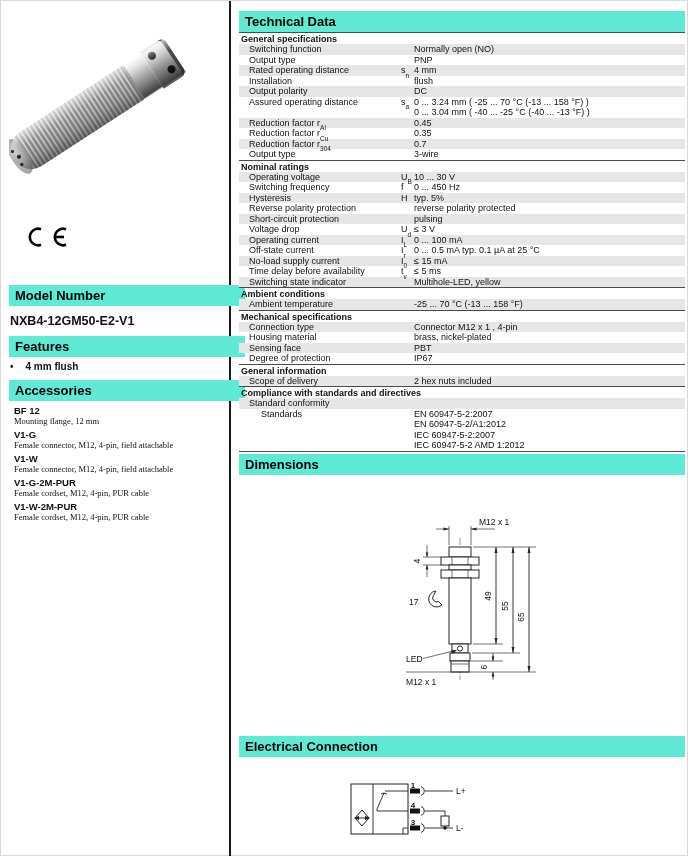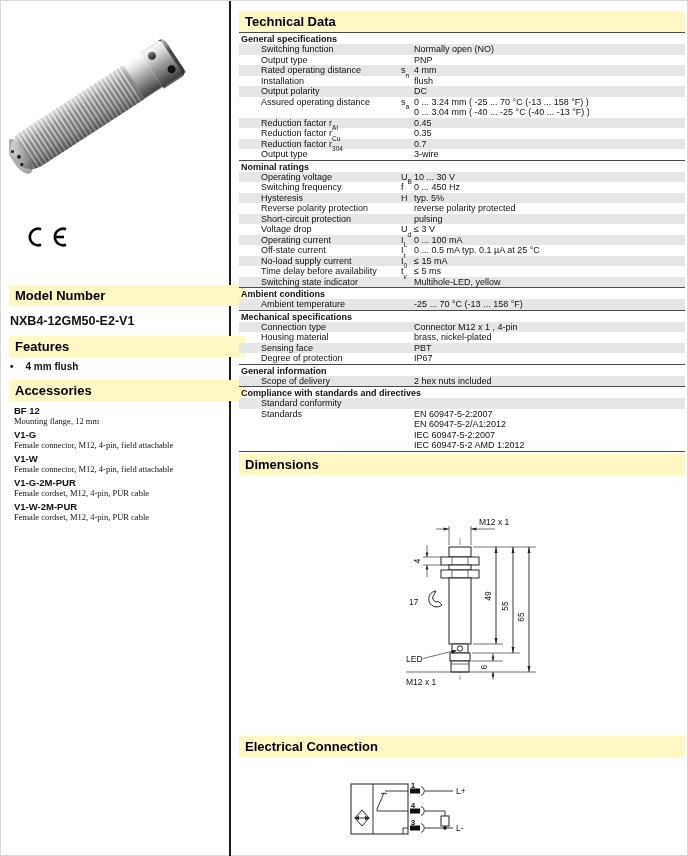--- a/index.html
+++ b/index.html
@@ -4,21 +4,21 @@
 <style>
   * { margin:0; padding:0; box-sizing:border-box; }
   html,body { width:688px; height:856px; }
   body { font-family:"Liberation Sans","DejaVu Sans",sans-serif; background:#fff; color:#111; position:relative; overflow:hidden; }
   .page { position:absolute; left:0; top:0; width:688px; height:856px; border:1px solid #d9d9d9; background:#fff; }
 
   
   .divider { position:absolute; left:228px; top:0; width:2px; height:856px; background:#1c1c1c; }
 
   
-  .bar { background:#fef9c3; font-weight:700; font-size:13px; line-height:21px; height:21px; padding-left:6px; color:#000; }
+  .bar { background:#5eead4; font-weight:700; font-size:13px; line-height:21px; height:21px; padding-left:6px; color:#000; }
   .bar-left { position:absolute; left:8px; width:236px; }
   .bar-right { position:absolute; left:238px; width:446px; }
 
   
   .photo { position:absolute; left:8px; top:8px; width:214px; height:212px; overflow:hidden; }
   .barrel { position:absolute; left:2px; top:120px; width:192px; height:40px; transform:rotate(-33deg); transform-origin:20px 20px; }
   .thread { position:absolute; left:0; top:0; bottom:0; width:142px;
             border-radius:20px 0 0 20px / 50% 0 0 50%;
             background:repeating-linear-gradient(90deg,#8f8f8f 0 1.5px,#e3e3e3 3px,#8f8f8f 4.5px); }
   .collar { position:absolute; left:142px; top:1px; bottom:1px; width:22px;
@@ -44,21 +44,21 @@
   .acc-list { position:absolute; left:13px; top:404px; width:212px; }
   .acc-item { margin-bottom:3px; }
   .acc-name { font-weight:700; font-size:9.5px; line-height:11px; }
   .acc-desc { font-size:8.5px; line-height:10px;font-family:Liberation Serif, serif; }
 
   
   .tech-table { position:absolute; left:238px; top:31px; width:446px; border-bottom:1px solid #4a4a4a; }
   .sec-header { font-weight:700; font-size:9px; line-height:11px; padding:1px 0 0 2px; border-top:1px solid #4a4a4a; height:12px; }
   .trow { display:grid; grid-template-columns:162px 13px 1fr; font-size:9px; line-height:10.5px; }
   .trow.stripe { background:#e6e6e6; }
-  .tlabel { padding-left:22px; }
+  .tlabel { padding-left:10px; }
   .tlabel.indent2 { padding-left:22px; }
   .tsym, .tlabel, .tval { font-size:9px; }
   sub { font-size:6.5px; position:relative; top:2px; line-height:0; }
 
   
   .dim-svg { position:absolute; left:395px; top:513px; }
   .elec-svg { position:absolute; left:340px; top:770px; }
   .dtext { font-size:8.5px; fill:#111; }
   .dnum { font-size:8.5px; fill:#111; }
   .pin-num { font-size:8px; font-weight:700; fill:#111; }

